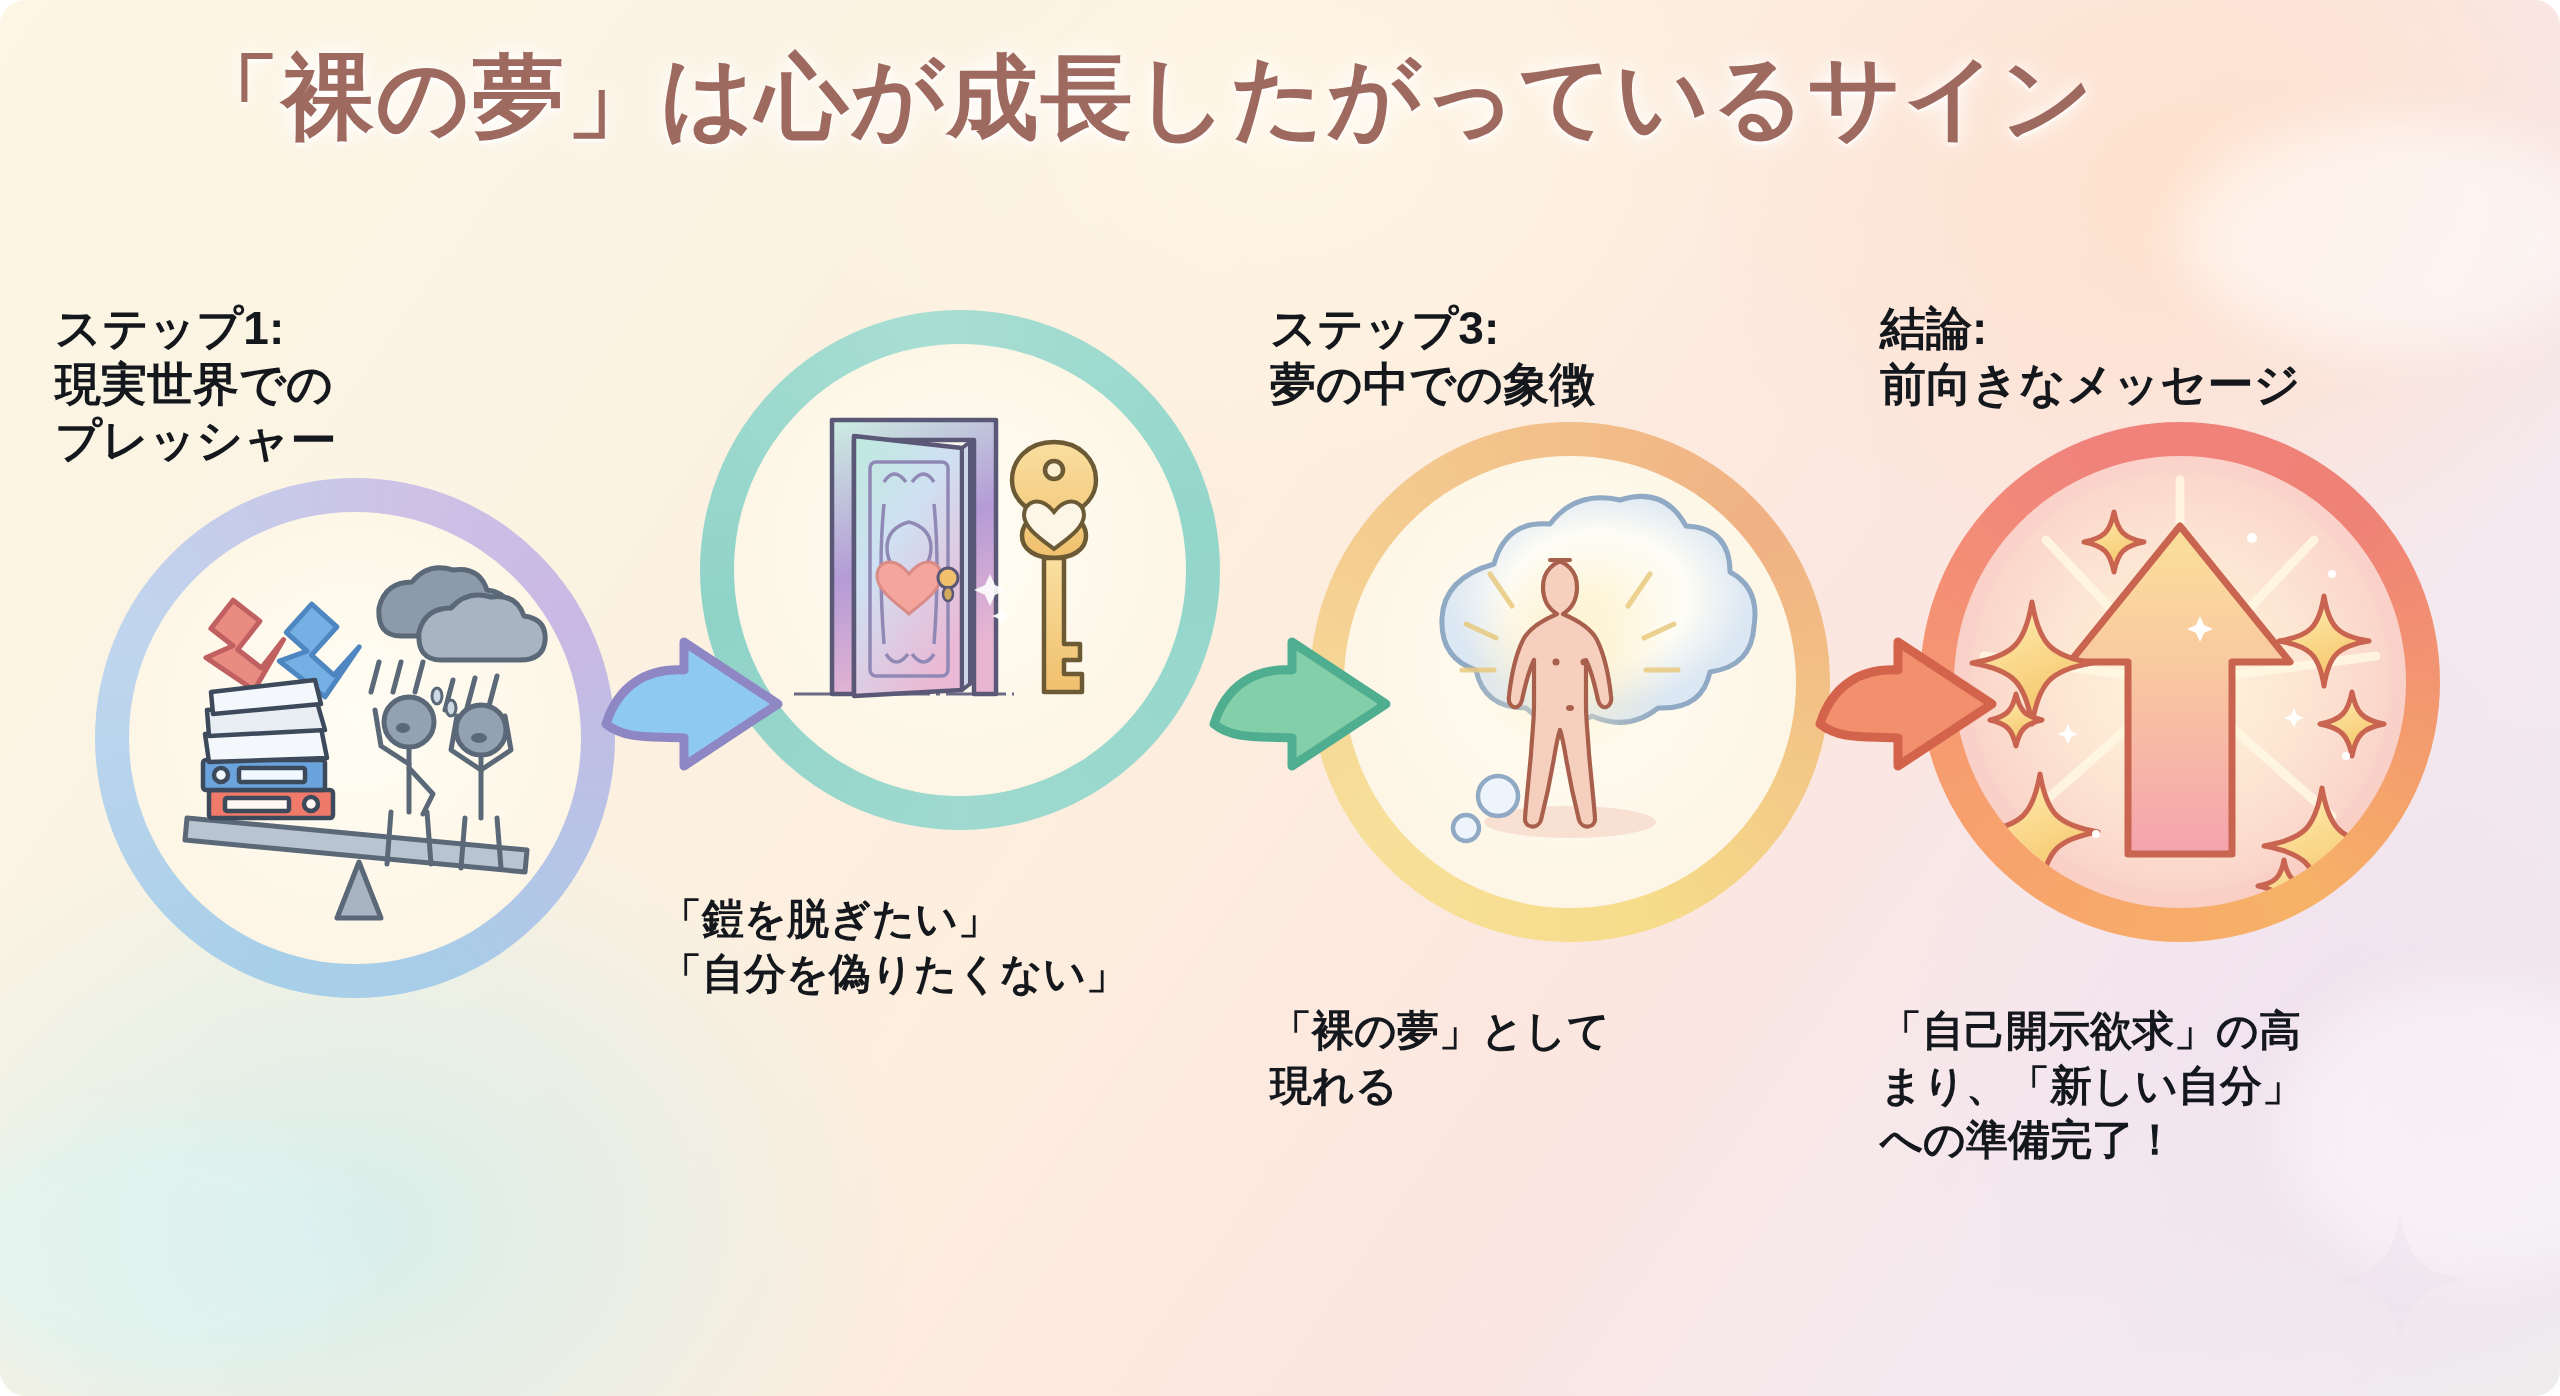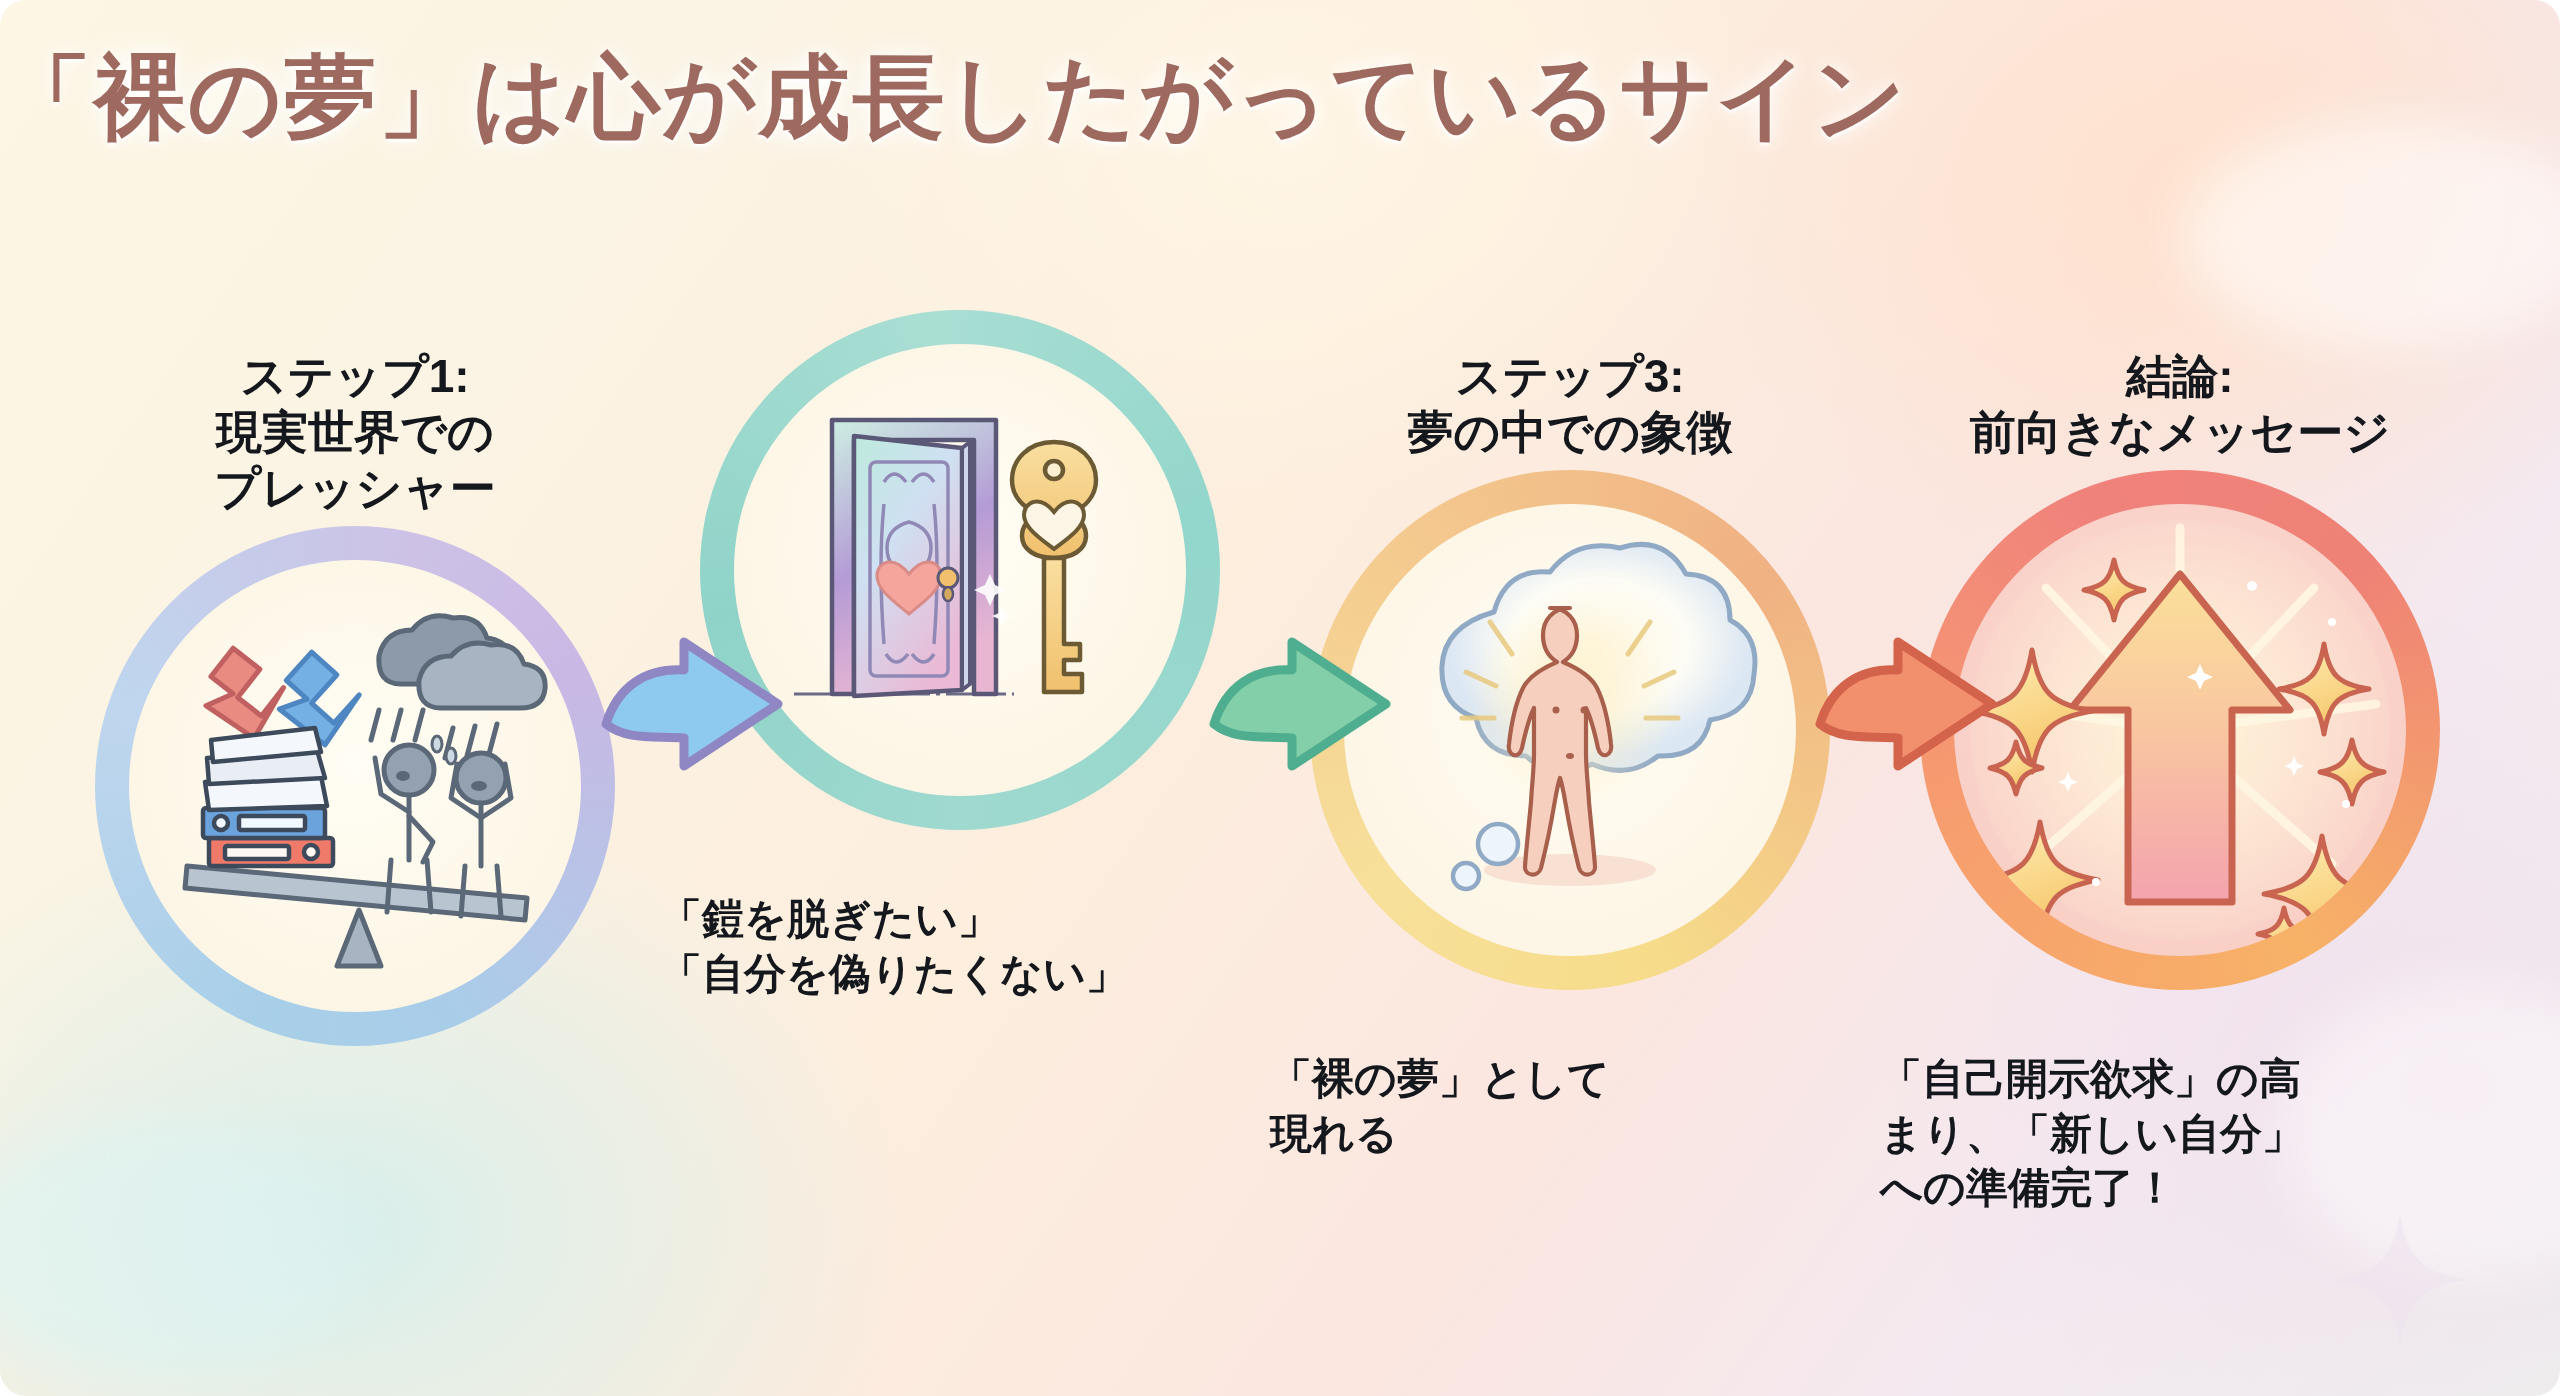--- a/index.html
+++ b/index.html
@@ -19,41 +19,40 @@
       linear-gradient(125deg, #fdf6e4 0%, #fbf3e3 22%, #fdeede 46%, #fbe6e0 66%, #f4e9f0 82%, #eef2ef 100%);
     border-radius: 26px;
   }
 
   
   .cloud { position: absolute; border-radius: 50%; filter: blur(26px); pointer-events: none; }
 
   
   .title {
     position: absolute; top: 36px; left: 0; width: 2096px;
-    text-align: left;
+    text-align: right;
     font-size: 92px; font-weight: 700; letter-spacing: 2px;
     color: #9e6a60;
     text-shadow: 0 0 18px rgba(255,255,255,.95), 0 0 34px rgba(255,255,255,.85), 0 3px 3px rgba(255,255,255,.9);
     white-space: nowrap;
   }
 
   
   .row { position: absolute; top: 0; left: 0; width: 2560px; height: 1396px; }
   .col { position: absolute; top: 300px; width: 600px; }
   .col-0 { left: 55px; }
   .col-1 { left: 660px; }
   .col-2 { left: 1270px; }
   .col-3 { left: 1880px; }
 
   .step-head {
-    text-align: center;
+    text-align: left;
     font-size: 46px; font-weight: 700; line-height: 1.22;
     color: #14181d;
     white-space: pre-line;
-    margin-top: 48px;
   }
 
   .circle-wrap {
     position: relative;
     width: 520px; height: 520px;
     margin: 10px auto 0 auto;
   }
   .ring {
     position: absolute; inset: 0;
     border-radius: 50%;

